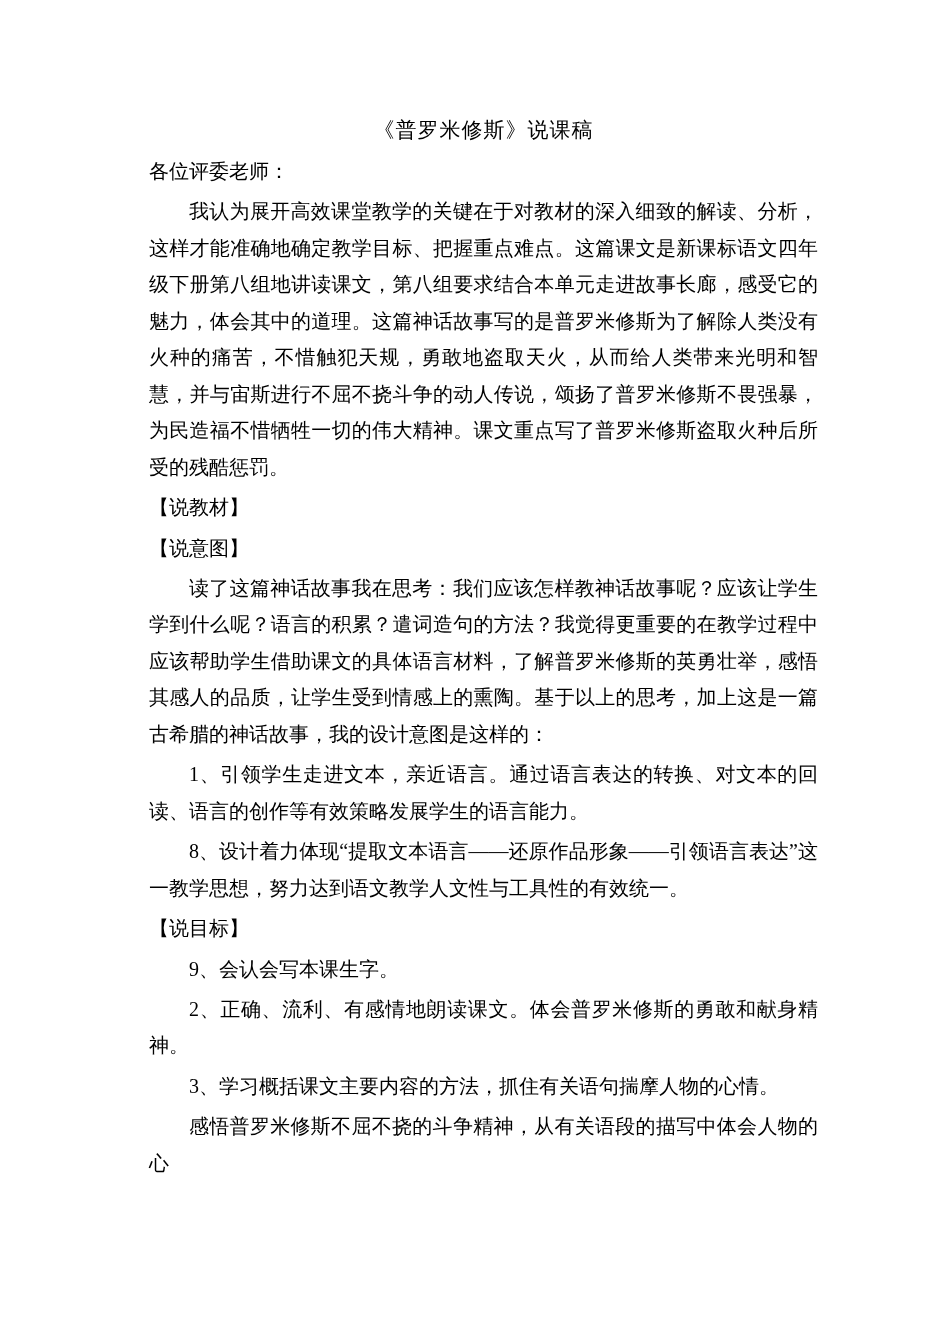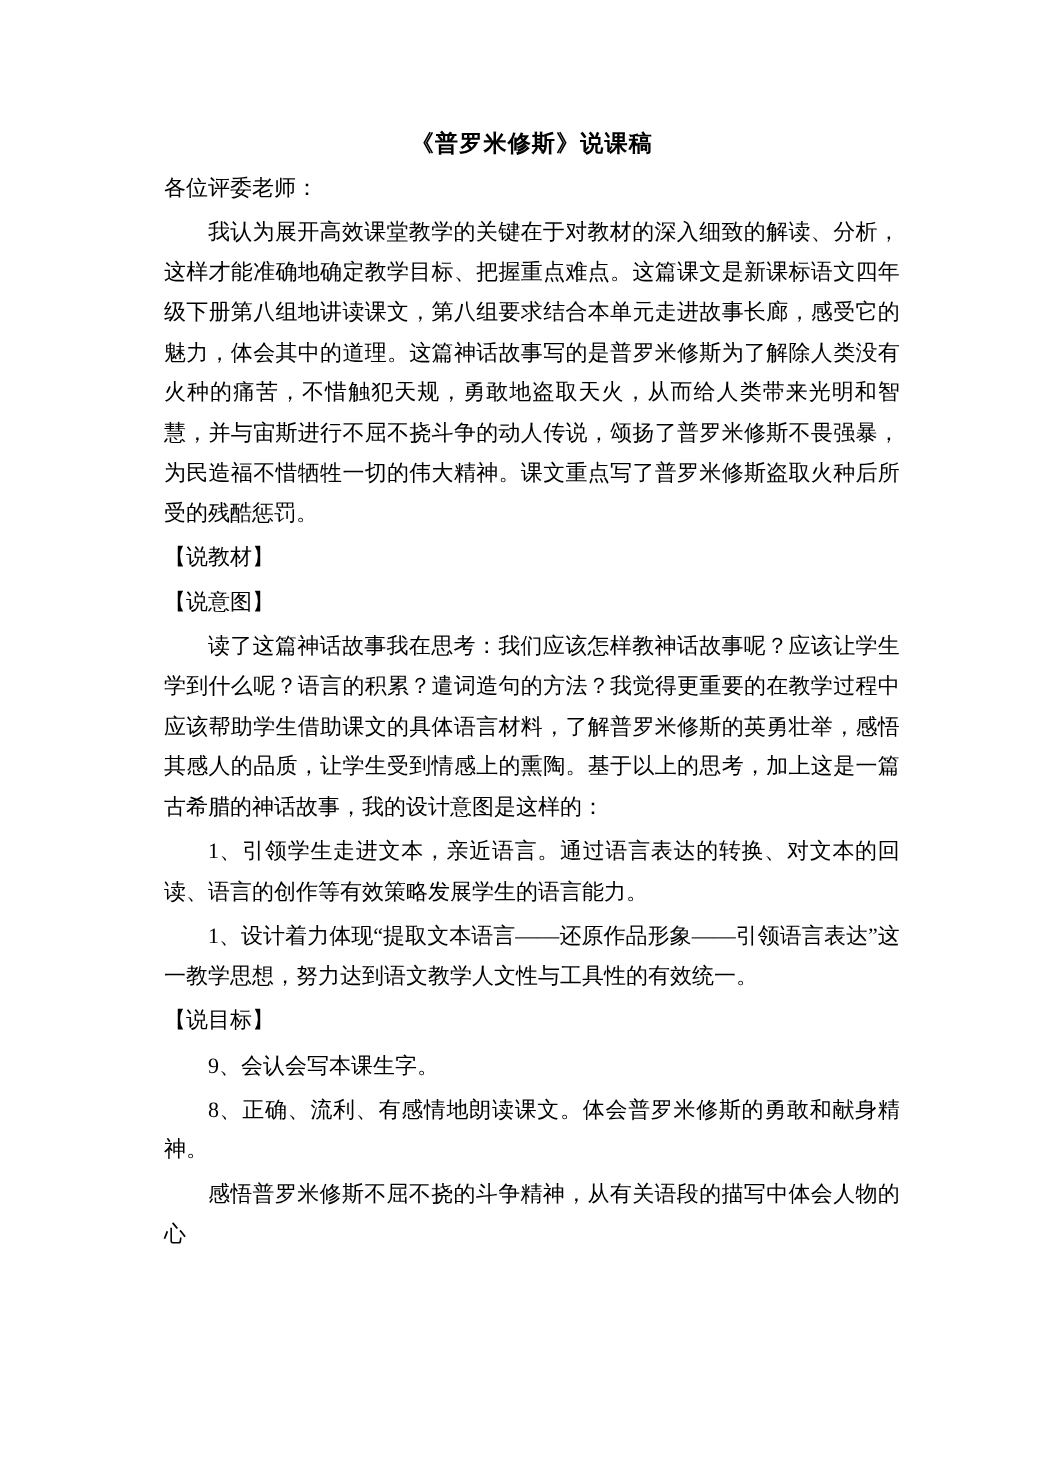--- a/index.html
+++ b/index.html
@@ -19,21 +19,21 @@
     left: 145px;
     top: 112px;
     width: 677px;
     color: #000000;
     font-family: "Liberation Serif", "DejaVu Serif", serif;
     font-size: 20px;
     line-height: 36.45px;
   }
   .doc-title {
     font-size: 21px;
-    font-weight: 700;
+    font-weight: 400;
     text-align: center;
     margin: 0;
     line-height: 37px;
     letter-spacing: 1px;
   }
   p.para {
     margin: 4px;
     text-align: justify;
     word-break: break-all;
   }
@@ -47,20 +47,21 @@
 <div class="page">
   <div class="content">
     <h1 class="doc-title">《普罗米修斯》说课稿</h1>
     <div id="paragraphs">
         <p class="para">各位评委老师：</p>
         <p class="para indent">我认为展开高效课堂教学的关键在于对教材的深入细致的解读、分析，这样才能准确地确定教学目标、把握重点难点。这篇课文是新课标语文四年级下册第八组地讲读课文，第八组要求结合本单元走进故事长廊，感受它的魅力，体会其中的道理。这篇神话故事写的是普罗米修斯为了解除人类没有火种的痛苦，不惜触犯天规，勇敢地盗取天火，从而给人类带来光明和智慧，并与宙斯进行不屈不挠斗争的动人传说，颂扬了普罗米修斯不畏强暴，为民造福不惜牺牲一切的伟大精神。课文重点写了普罗米修斯盗取火种后所受的残酷惩罚。</p>
         <p class="para">【说教材】</p>
         <p class="para">【说意图】</p>
         <p class="para indent">读了这篇神话故事我在思考：我们应该怎样教神话故事呢？应该让学生学到什么呢？语言的积累？遣词造句的方法？我觉得更重要的在教学过程中应该帮助学生借助课文的具体语言材料，了解普罗米修斯的英勇壮举，感悟其感人的品质，让学生受到情感上的熏陶。基于以上的思考，加上这是一篇古希腊的神话故事，我的设计意图是这样的：</p>
         <p class="para indent">1、引领学生走进文本，亲近语言。通过语言表达的转换、对文本的回读、语言的创作等有效策略发展学生的语言能力。</p>
-        <p class="para indent">1、设计着力体现“提取文本语言——还原作品形象——引领语言表达”这一教学思想，努力达到语文教学人文性与工具性的有效统一。</p>
+        <p class="para indent">8、设计着力体现“提取文本语言——还原作品形象——引领语言表达”这一教学思想，努力达到语文教学人文性与工具性的有效统一。</p>
         <p class="para">【说目标】</p>
         <p class="para indent">9、会认会写本课生字。</p>
-        <p class="para indent">8、正确、流利、有感情地朗读课文。体会普罗米修斯的勇敢和献身精神。</p>
+        <p class="para indent">2、正确、流利、有感情地朗读课文。体会普罗米修斯的勇敢和献身精神。</p>
+        <p class="para indent">3、学习概括课文主要内容的方法，抓住有关语句揣摩人物的心情。</p>
         <p class="para indent">感悟普罗米修斯不屈不挠的斗争精神，从有关语段的描写中体会人物的心</p>
       </div>
   </div>
 </div>
 
 </body></html>

